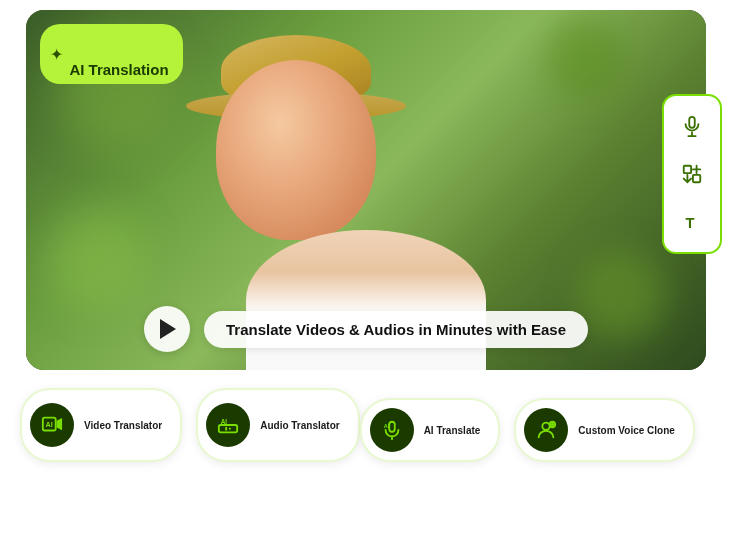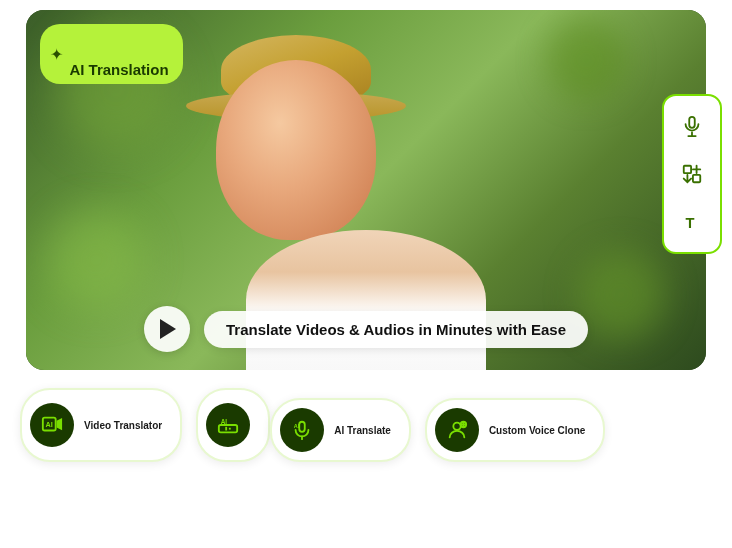--- a/index.html
+++ b/index.html
@@ -333,20 +333,21 @@
         <div class="feature-icon-circle">
           <svg width="22" height="22" viewBox="0 0 24 24" fill="none" stroke="#7adf00" stroke-width="2">
             <text x="4" y="11" font-size="7" fill="#7adf00" stroke="none" font-weight="bold">AI</text>
             <rect x="2" y="12" width="20" height="8" rx="2"></rect>
             <line x1="6" y1="16" x2="6" y2="16" stroke="#7adf00" stroke-width="3"></line>
             <line x1="10" y1="14" x2="10" y2="18" stroke="#7adf00" stroke-width="2"></line>
             <line x1="14" y1="15" x2="14" y2="17" stroke="#7adf00" stroke-width="2"></line>
             <line x1="18" y1="16" x2="18" y2="16" stroke="#7adf00" stroke-width="3"></line>
           </svg>
         </div>
+        <span class="feature-label">Audio Translator</span>
       </div>
     </div>
 
     <div class="row2">
 
 
       <div class="feature-chip">
         <div class="feature-icon-circle">
           <svg width="22" height="22" viewBox="0 0 24 24" fill="none" stroke="#7adf00" stroke-width="2" stroke-linecap="round">
             <text x="3" y="10" font-size="6" fill="#7adf00" stroke="none" font-weight="bold">AI</text>

